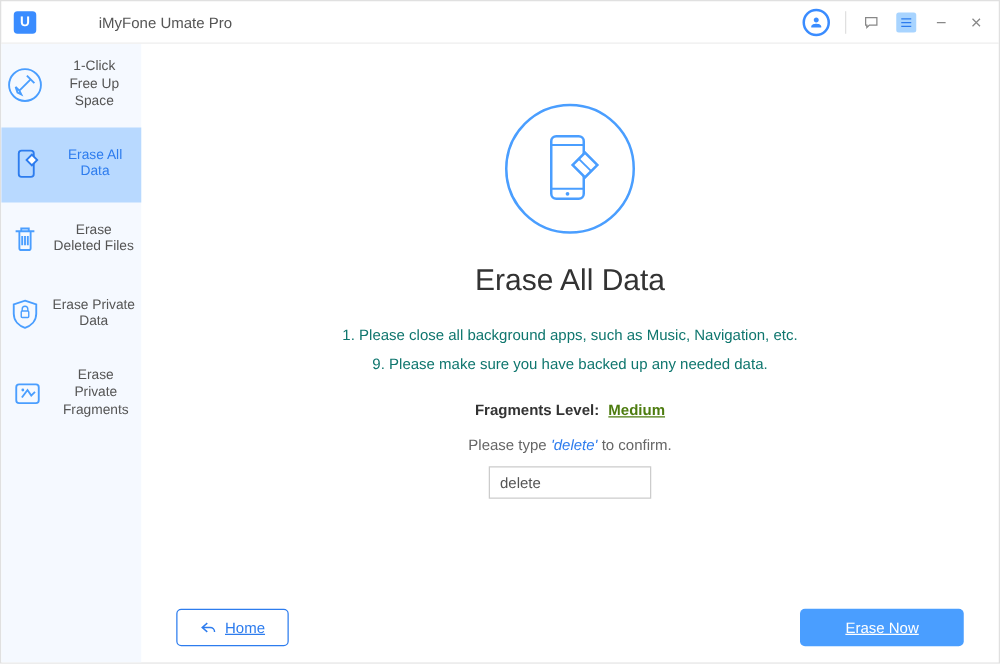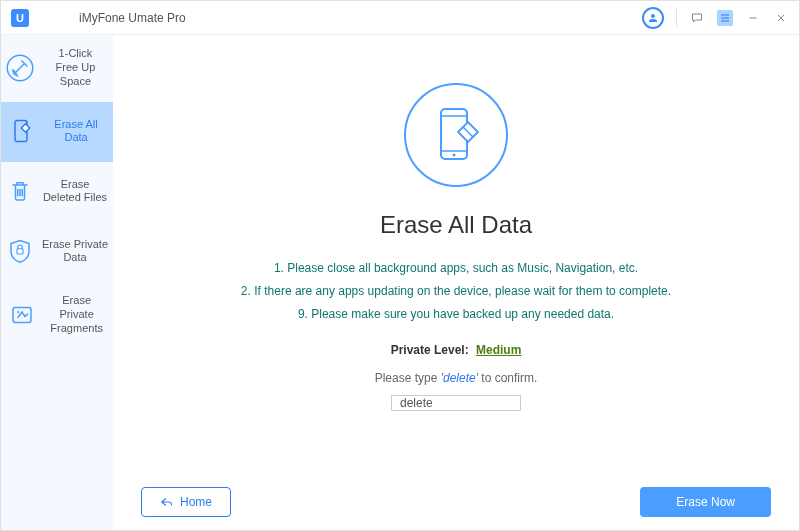--- a/index.html
+++ b/index.html
@@ -33,24 +33,24 @@
 .content { flex: 1; display: flex; flex-direction: column; align-items: center; padding-top: 48px; }
 .hero-circle { width: 104px; height: 104px; border: 2px solid #4a9eff; border-radius: 50%; display: flex; align-items: center; justify-content: center; margin-bottom: 24px; }
 .hero-circle svg { width: 50px; height: 60px; }
 .main-heading { font-size: 24px; color: #333; font-weight: 400; margin-bottom: 18px; }
 .instruction { font-size: 12px; color: #0f766e; line-height: 1.9; text-align: center; }
 .security-row { margin-top: 18px; font-size: 12px; color: #333; }
 .security-row b { font-weight: 700; }
 .security-link { color: #4d7c0f; text-decoration: underline; cursor: pointer; margin-left: 4px; font-weight: 600; }
 .confirm-row { margin-top: 14px; font-size: 12px; color: #666; }
 .confirm-row .kw { color: #2d7cee; font-style: italic; }
-.confirm-input { margin-top: 10px; width: 130px; height: 16px; border: 1px solid #ccc; padding: 0 8px; font-size: 12px; color: #555; }
+.confirm-input { margin-top: 10px; width: 130px; height: 26px; border: 1px solid #ccc; padding: 0 8px; font-size: 12px; color: #555; }
 
 .footer { height: 56px; display: flex; align-items: center; justify-content: space-between; padding: 0 4px; }
-.btn { height: 30px; padding: 0 18px; border-radius: 4px; font-size: 12px; cursor: pointer; display: inline-flex; align-items: center; gap: 6px; }
+.btn { height: 30px; padding: 0 18px; border-radius: 4px; font-size: 12px; cursor: pointer; display: inline-flex; align-items: center; gap: 6px; text-decoration: underline; }
 .btn-outline { border: 1px solid #2d7cee; color: #2d7cee; background: #fff; }
 .btn-primary { border: none; background: #4a9eff; color: #fff; padding: 0 36px; }
 .btn-outline svg { width: 14px; height: 12px; fill: #2d7cee; }
 </style>
 </head>
 <body>
 
 <div class="window">
 
   <div class="titlebar">
@@ -157,25 +157,24 @@
             <line x1="10" y1="46" x2="36" y2="46" stroke="#4a9eff" stroke-width="1.5"></line>
             <circle cx="23" cy="50" r="1.5" fill="#4a9eff"></circle>
             <rect x="30" y="20" width="14" height="14" transform="rotate(45 37 27)" fill="#fff" stroke="#4a9eff" stroke-width="2"></rect>
             <line x1="30" y1="27" x2="44" y2="27" transform="rotate(45 37 27)" stroke="#4a9eff" stroke-width="1.5"></line>
           </svg>
         </div>
 
         <div class="main-heading">Erase All Data</div>
 
         <div class="instruction">1. Please close all background apps, such as Music, Navigation, etc.</div>
-        <div class="instruction">2. If there are any apps updating on the device, please wait for them to complete.</div>
         <div class="instruction">9. Please make sure you have backed up any needed data.</div>
 
         <div class="security-row">
-          <b>Private Level:</b>
+          <b>Fragments Level:</b>
           <span class="security-link">Medium</span>
         </div>
 
         <div class="confirm-row">
           <span>Please type</span>
           <span class="kw">'delete'</span>
           <span>to confirm.</span>
         </div>
 
         <input class="confirm-input" type="text" value="delete" style="">

